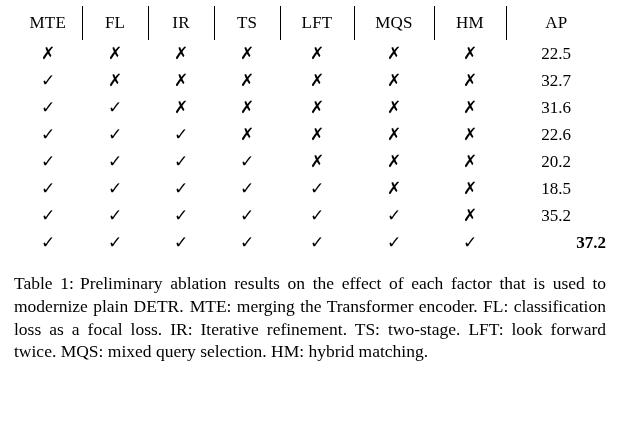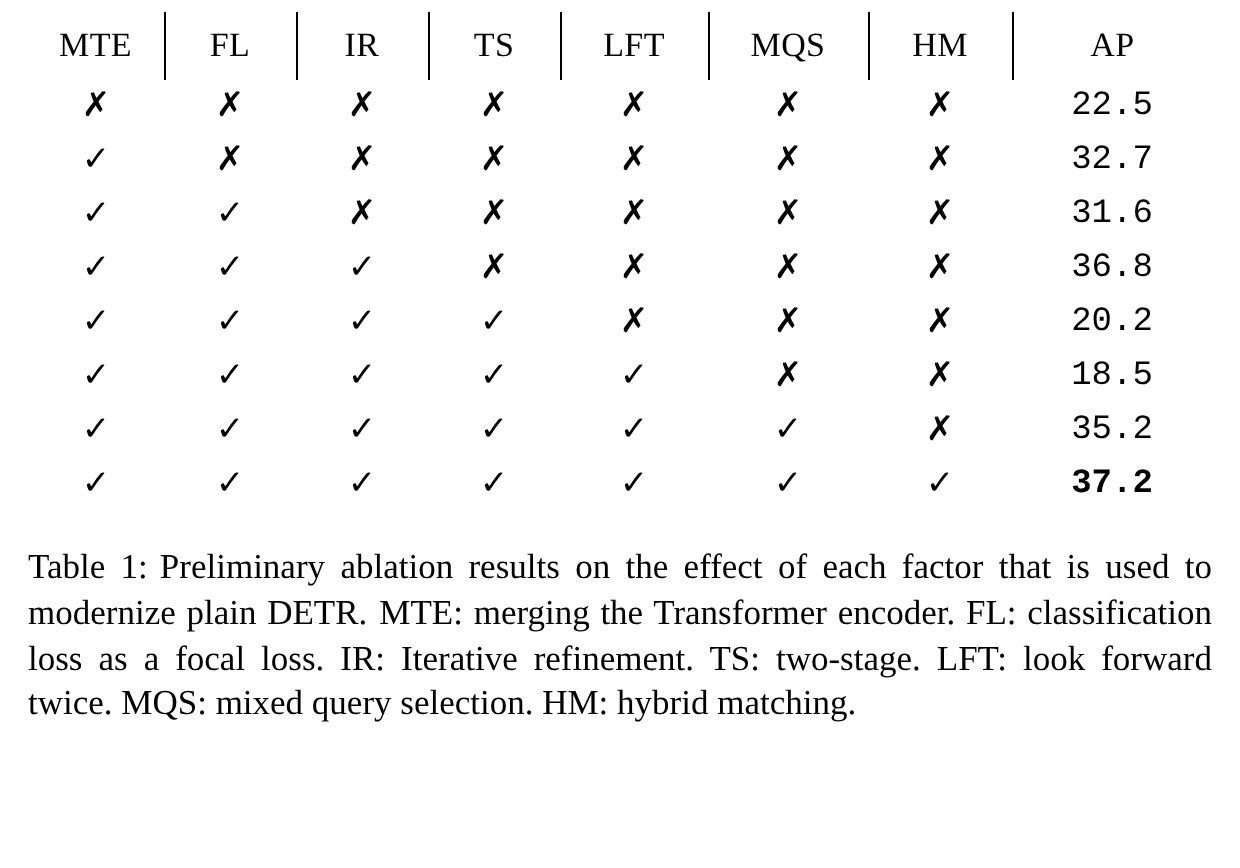--- a/index.html
+++ b/index.html
@@ -63,25 +63,26 @@
     font-family: "DejaVu Sans", sans-serif;
   }
   .check {
     font-weight: bold;
     font-style: italic;
   }
   .cross {
     font-weight: bold;
   }
   .ap {
-    font-family: Liberation Mono, monospace;
+    font-family: Liberation Serif, serif;
     font-size: 17px;
   }
   .ap.best {
     font-weight: bold;
+    text-align: right;
   }
   .caption {
     margin-top: 16px;
     width: 592px;
     font-size: 17.5px;
     line-height: 1.30;
     text-align: justify;
     text-justify: inter-word;
     hyphens: manual;
   }
@@ -160,21 +161,21 @@
         <td class="ap">31.6</td>
       </tr>
       <tr class="body-row">
         <td class="mark check">✓</td>
         <td class="mark check">✓</td>
         <td class="mark check">✓</td>
         <td class="mark cross">✗</td>
         <td class="mark cross">✗</td>
         <td class="mark cross">✗</td>
         <td class="mark cross">✗</td>
-        <td class="ap">36.8</td>
+        <td class="ap">22.6</td>
       </tr>
       <tr class="body-row">
         <td class="mark check">✓</td>
         <td class="mark check">✓</td>
         <td class="mark check">✓</td>
         <td class="mark check">✓</td>
         <td class="mark cross">✗</td>
         <td class="mark cross">✗</td>
         <td class="mark cross">✗</td>
         <td class="ap">20.2</td>

